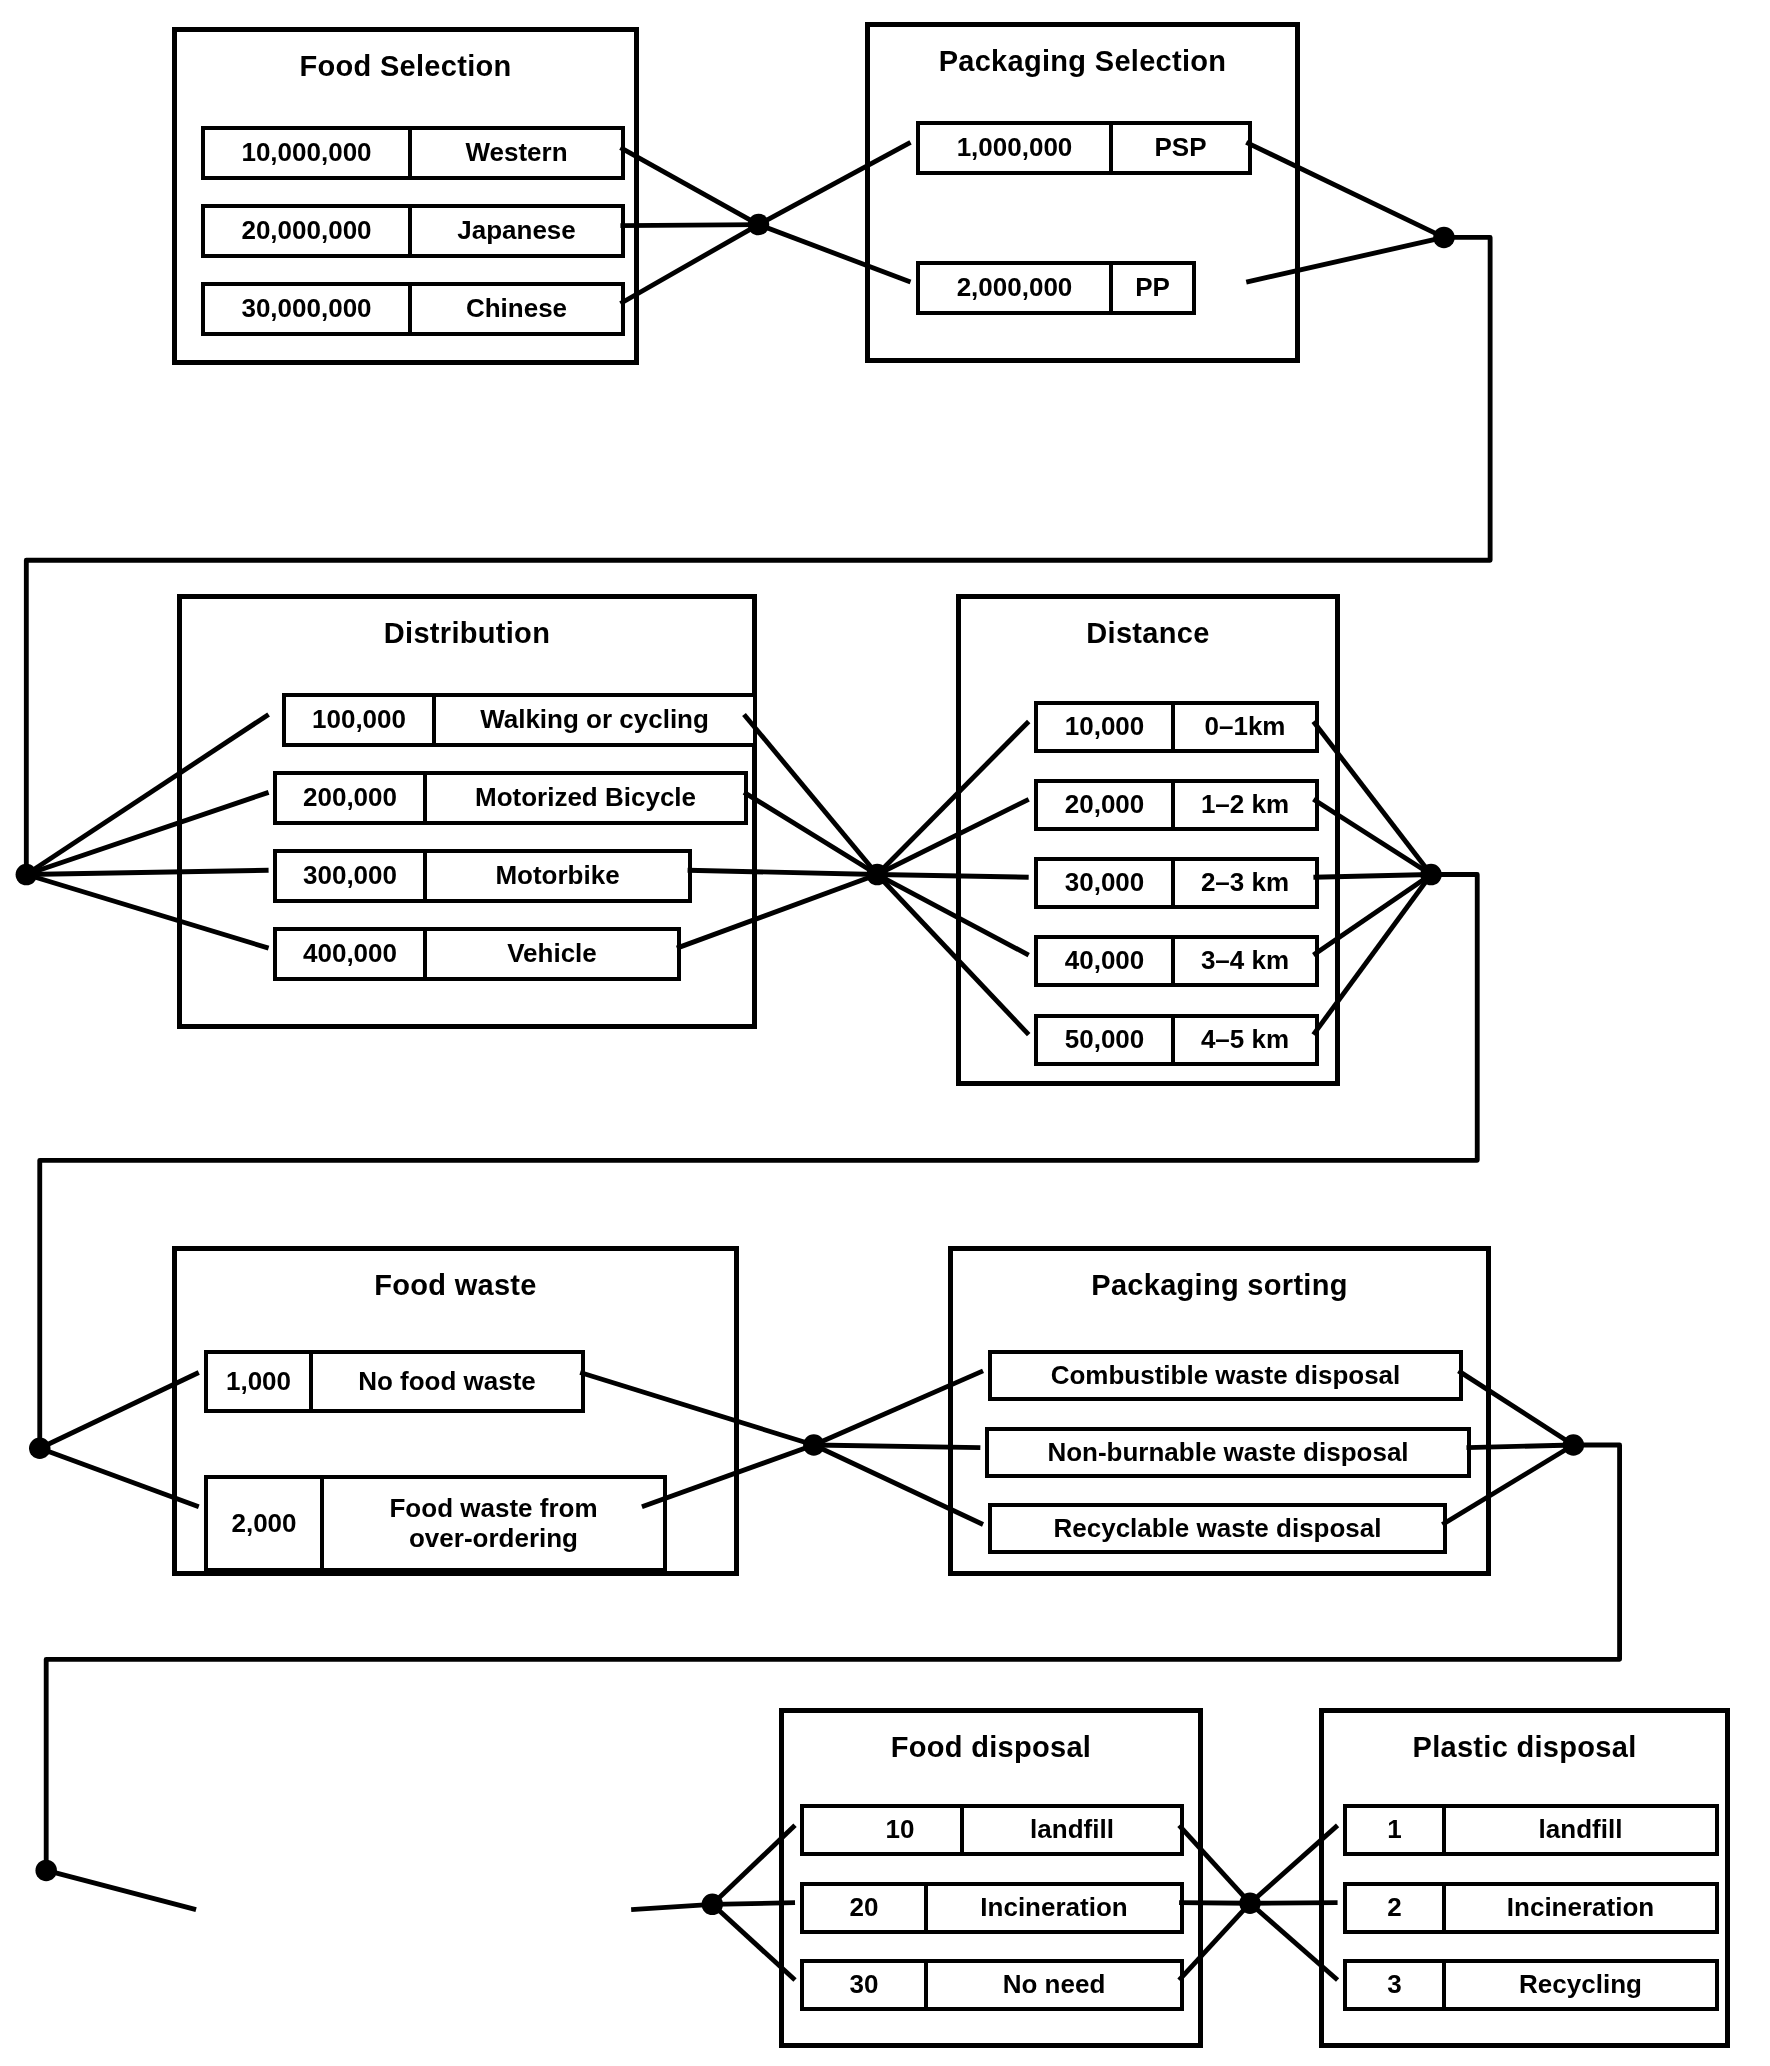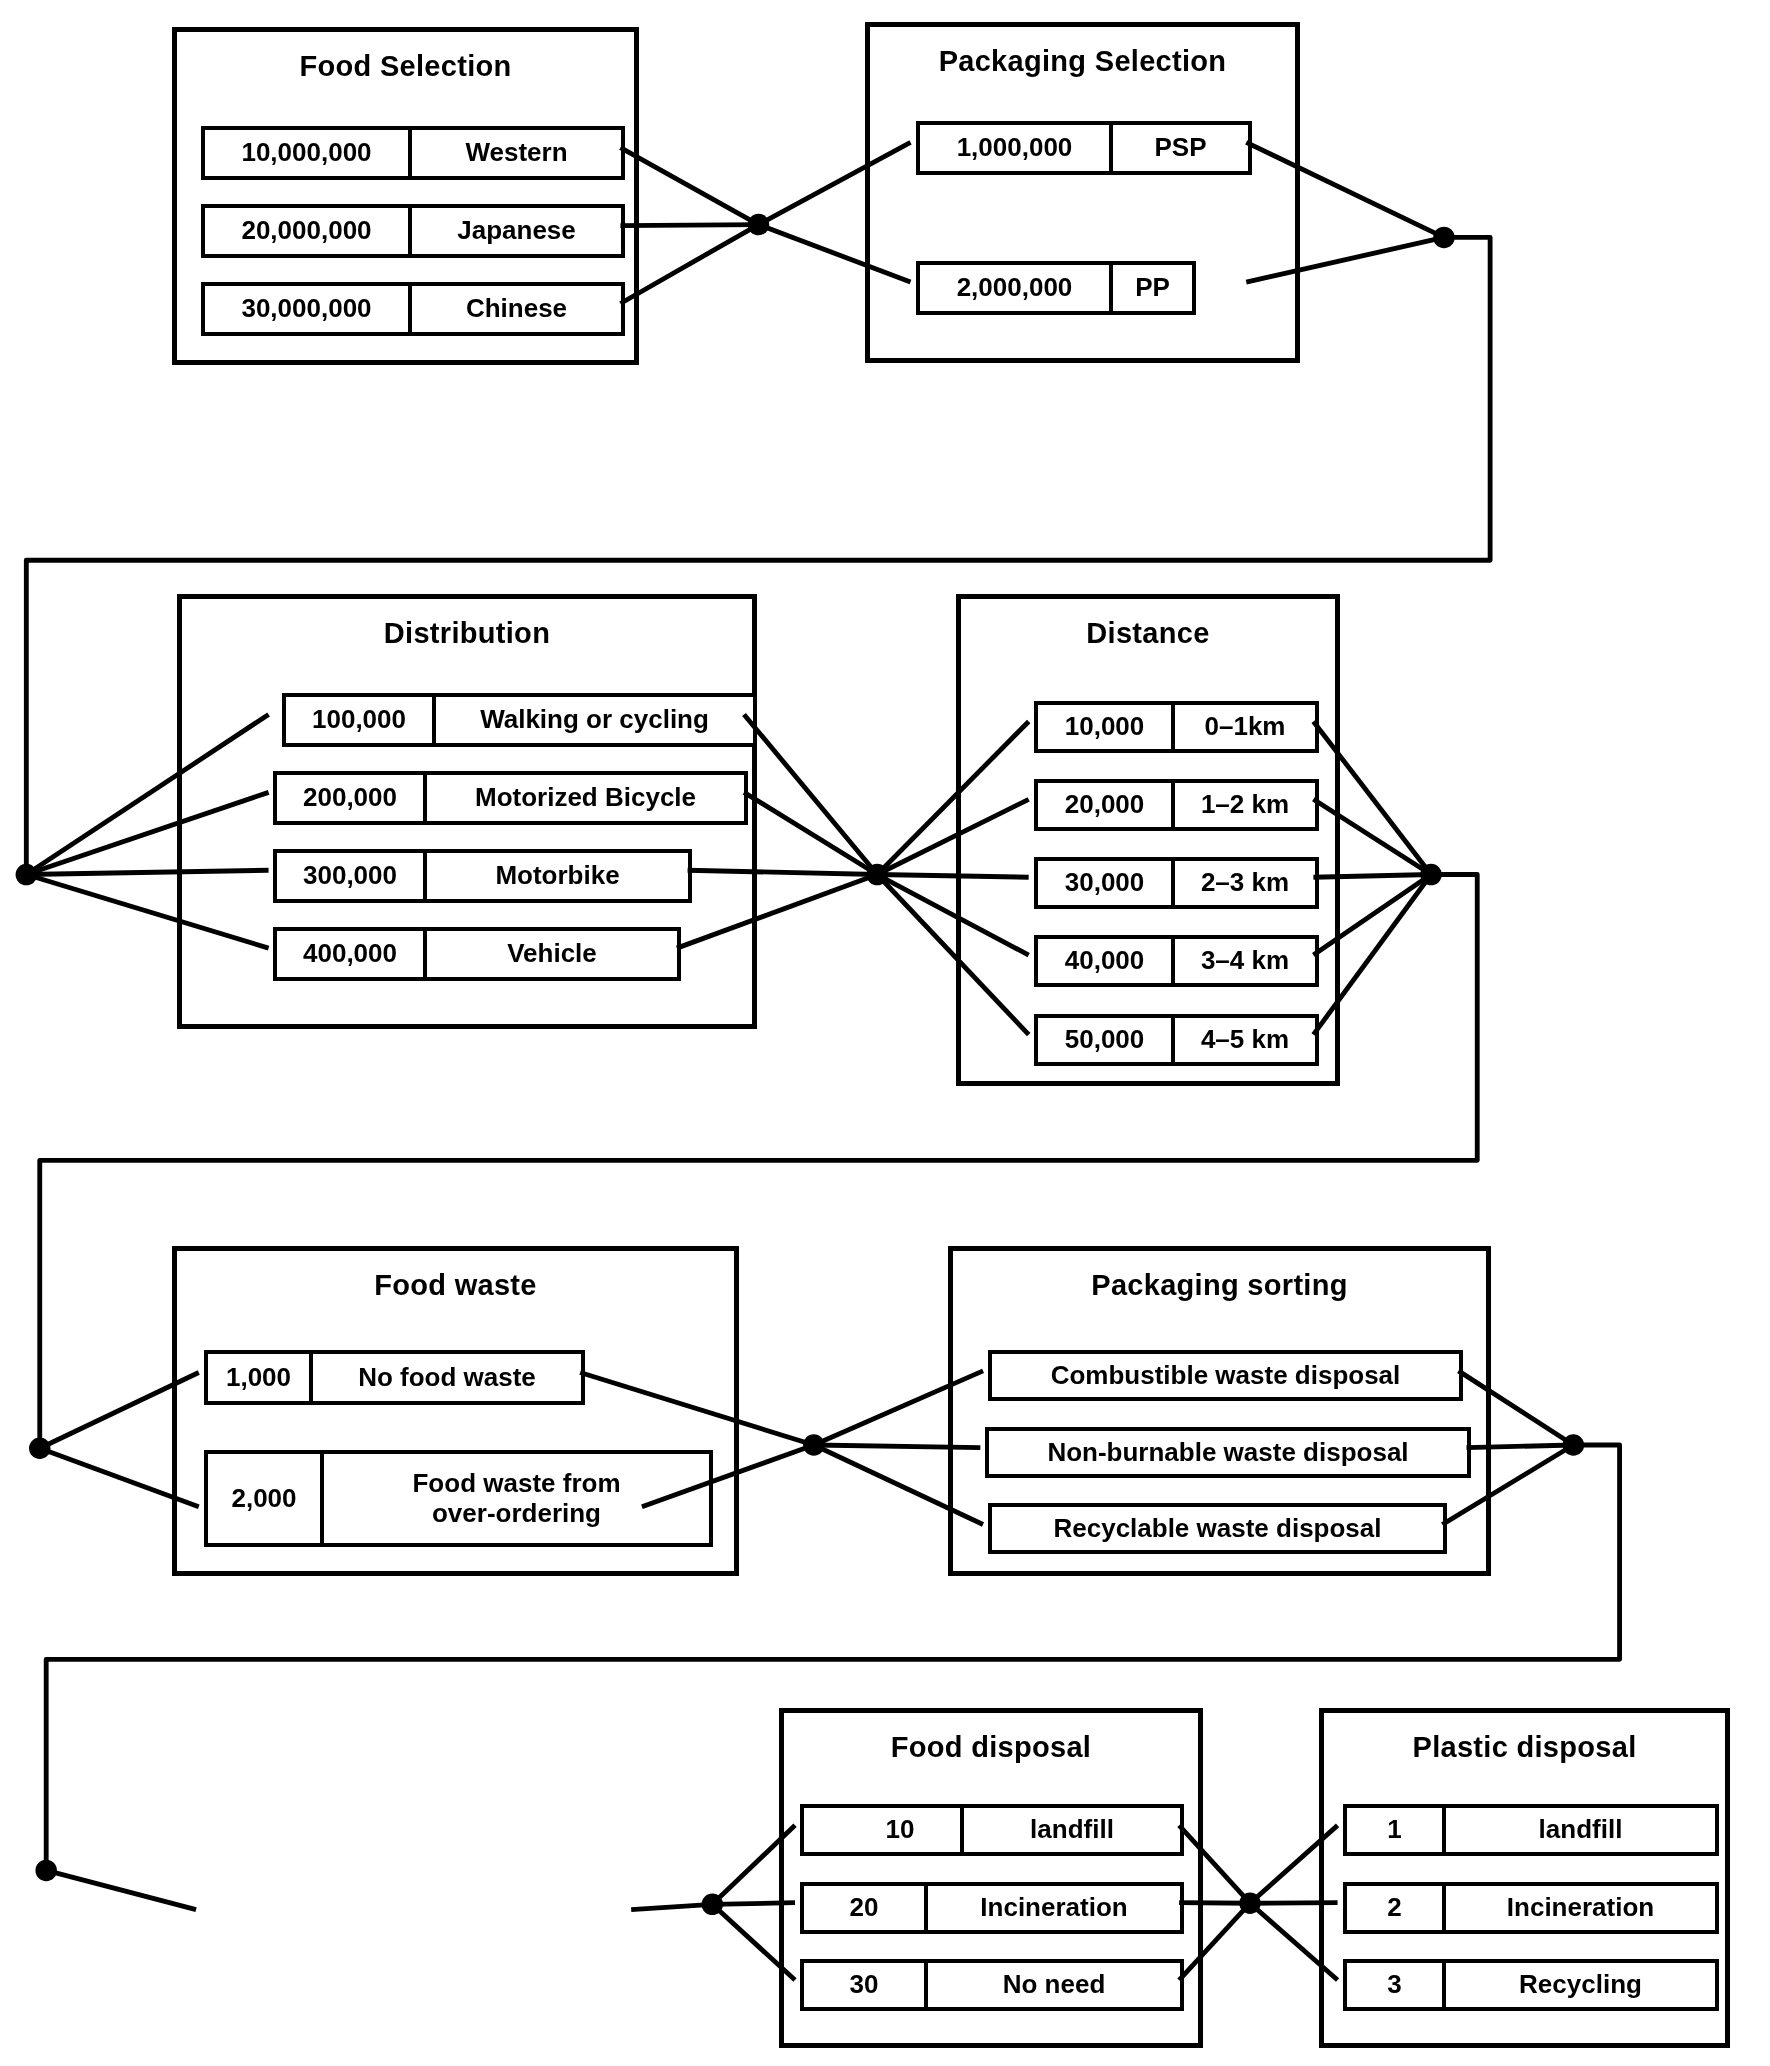--- a/index.html
+++ b/index.html
@@ -205,25 +205,25 @@
       <div class="cell">3–4 km</div>
     </div>
     <div class="row two" style="left:73px;top:415px;width:285px;height:52px;--numw:137px;">
       <div class="cell num">50,000</div>
       <div class="cell">4–5 km</div>
     </div>
   </div>
 
   <div class="group" style="left:172px;top:1246px;width:567px;height:330px;">
     <div class="group-title">Food waste</div>
-    <div class="row two" style="left:27px;top:99px;width:381px;height:55px;--numw:105px;">
+    <div class="row two" style="left:27px;top:99px;width:381px;height:63px;--numw:105px;">
       <div class="cell num">1,000</div>
       <div class="cell">No food waste</div>
     </div>
-    <div class="row two" style="left:27px;top:199px;width:509px;height:97px;--numw:116px;">
+    <div class="row two" style="left:27px;top:224px;width:463px;height:97px;--numw:116px;">
       <div class="cell num">2,000</div>
       <div class="cell multiline">Food waste from
 over-ordering</div>
     </div>
   </div>
 
   <div class="group" style="left:948px;top:1246px;width:543px;height:330px;">
     <div class="group-title">Packaging sorting</div>
     <div class="row" style="left:35px;top:99px;width:475px;height:51px;">
       <div class="cell">Combustible waste disposal</div>

